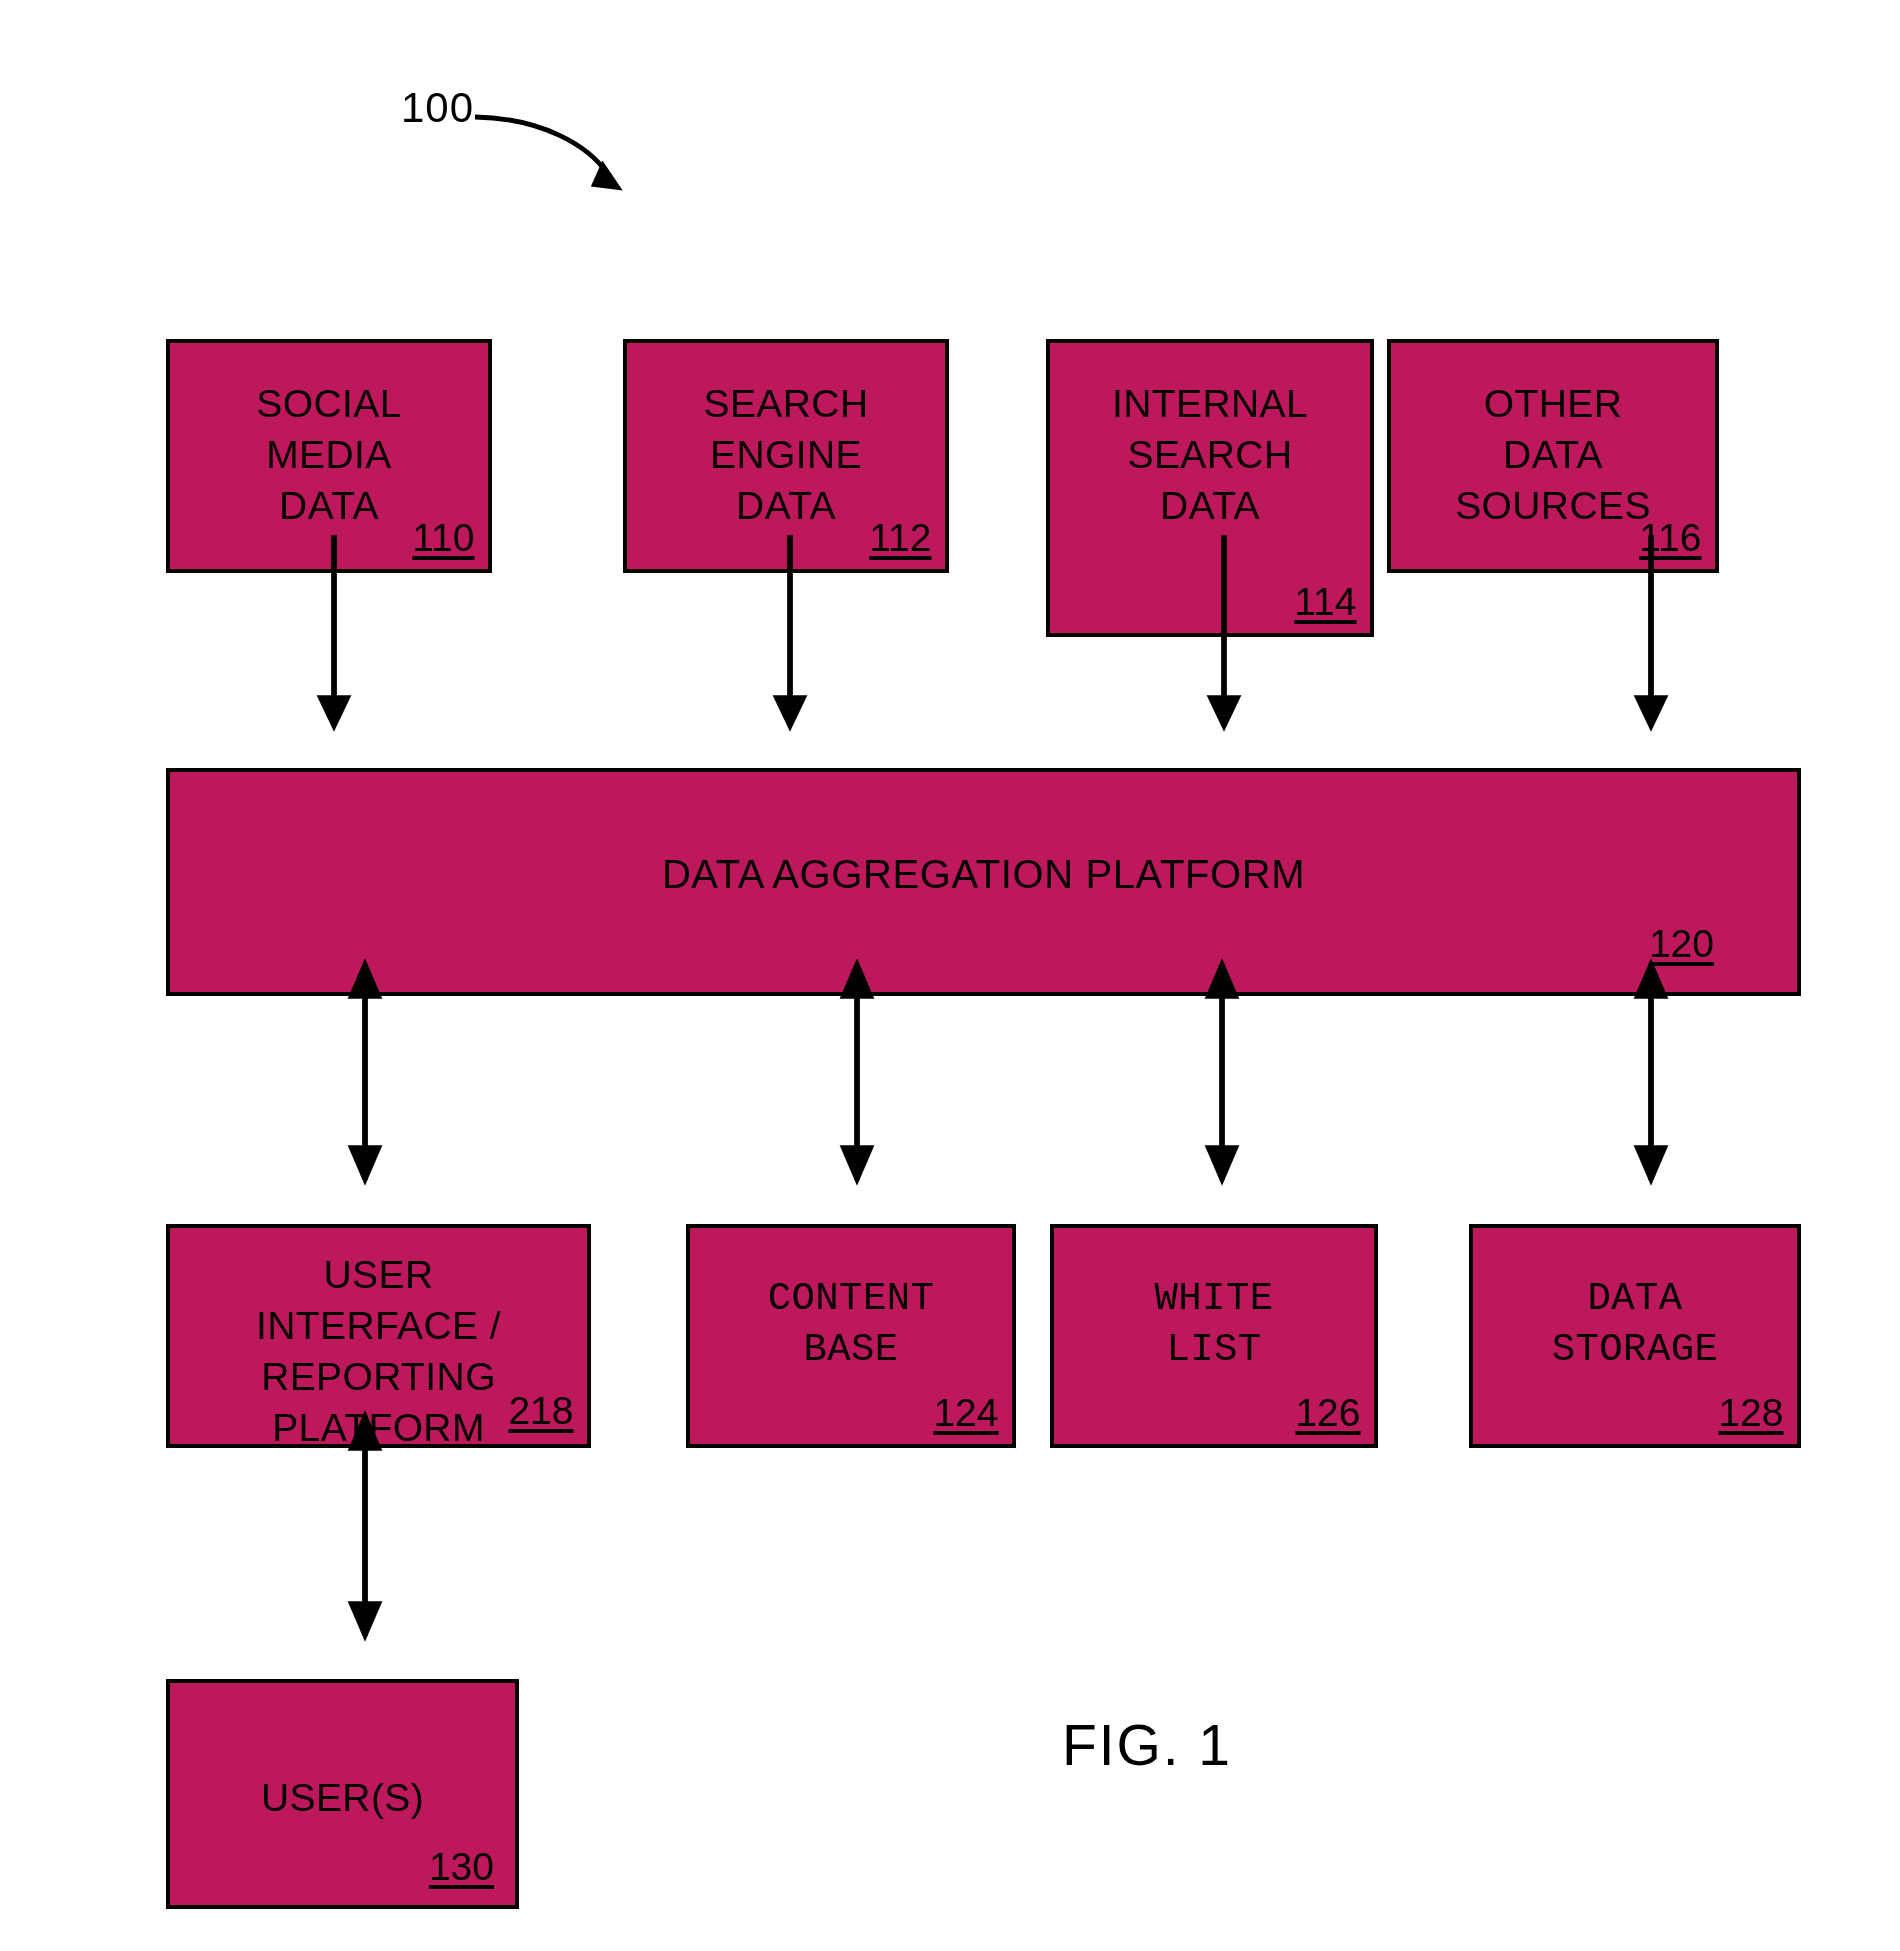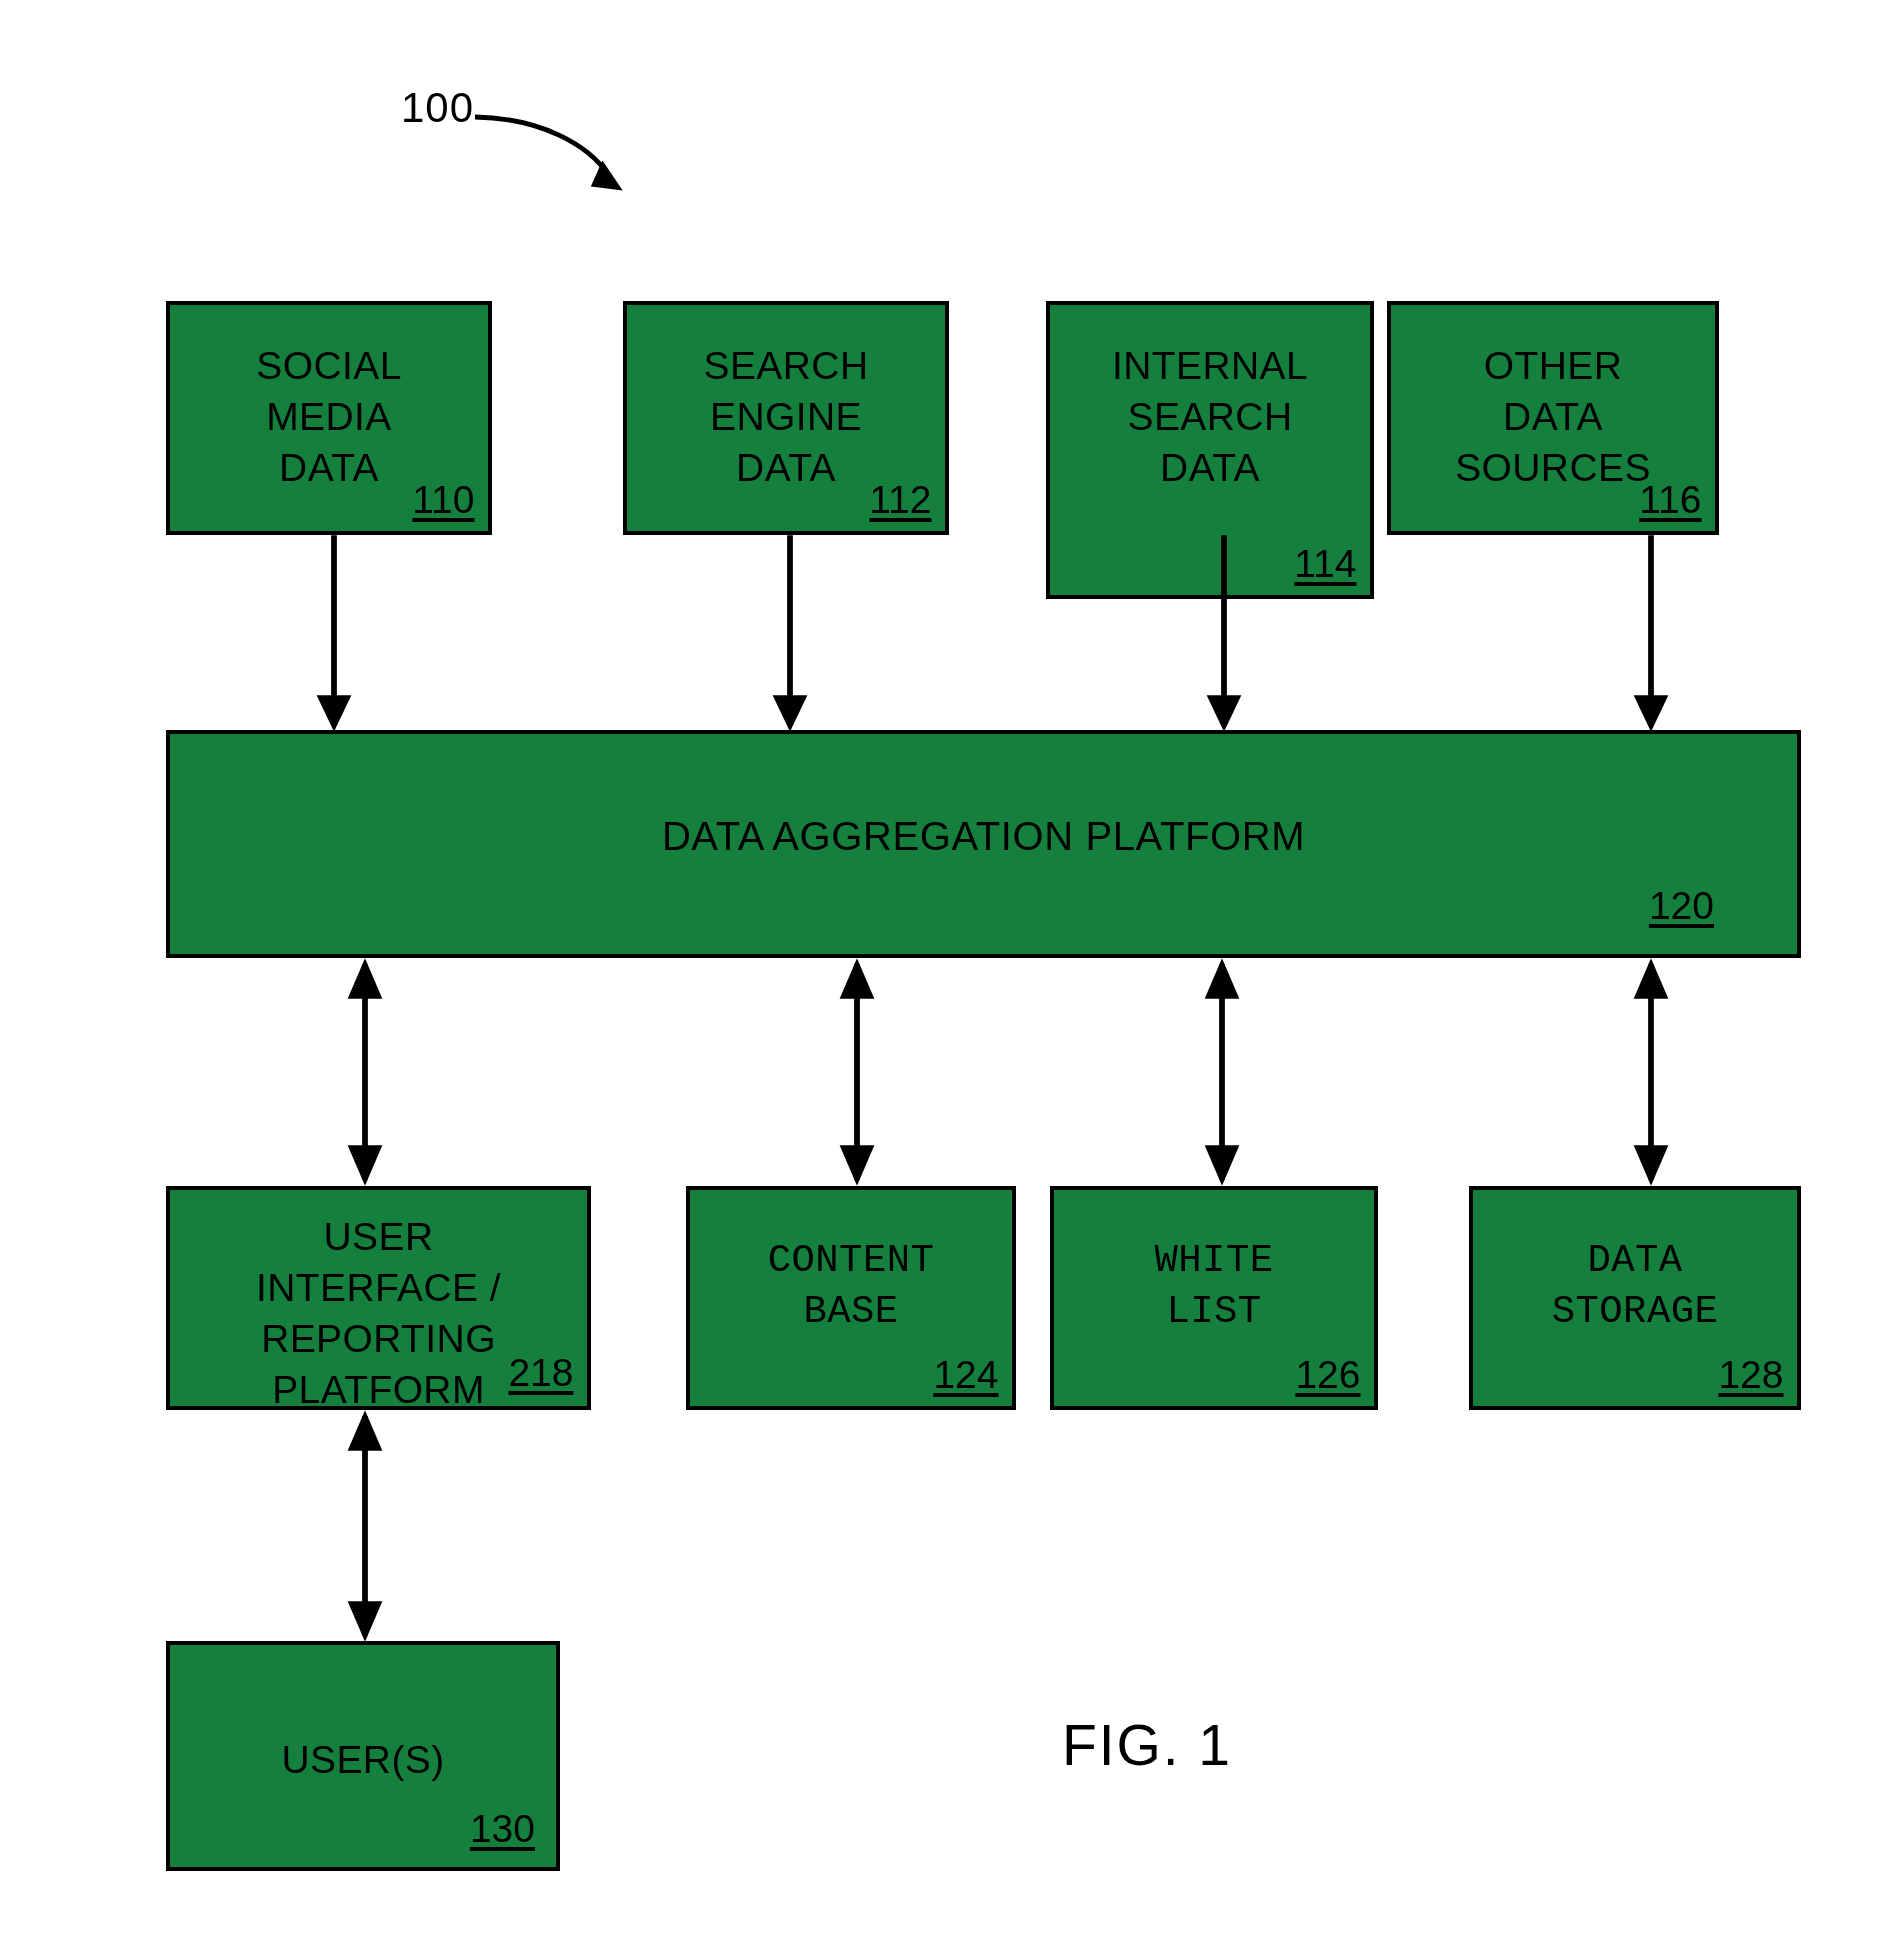--- a/index.html
+++ b/index.html
@@ -18,21 +18,22 @@
     height: 1951px;
     background: #ffffff;
     overflow: hidden;
   }
 
   
   .node {
     position: absolute;
     box-sizing: border-box;
     border: 4.8px solid #000000;
-    background: #15803d;
+    background: #be185d;
+    margin-top: 38px;
   }
   .node .node-label {
     position: absolute;
     left: 0;
     right: 0;
     text-align: center;
     font-size: 39px;
     line-height: 51px;
     letter-spacing: 0.4px;
     white-space: pre-line;
@@ -217,21 +218,21 @@
 STORAGE</div>
     <div class="ref-num">128</div>
   </div>
 
   <svg class="connector" style="left:338px; top:1408px;" width="54" height="236" viewBox="0 0 56 244">
     <line x1="28" y1="8" x2="28" y2="236"></line>
     <polygon points="10,44 46,44 28,2"></polygon>
     <polygon points="10,200 46,200 28,242"></polygon>
   </svg>
 
-  <div class="node" id="node-users" style="left:166px; top:1641px; width:394px; height:230px;">
+  <div class="node" id="node-users" style="left:166px; top:1641px; width:353px; height:230px;">
     <div class="node-label">USER(S)</div>
     <div class="ref-num">130</div>
   </div>
 
   <div id="fig-caption" style="left:1062px; top:1705px;">FIG. 1</div>
 
 </div>
 
 
 </body></html>

